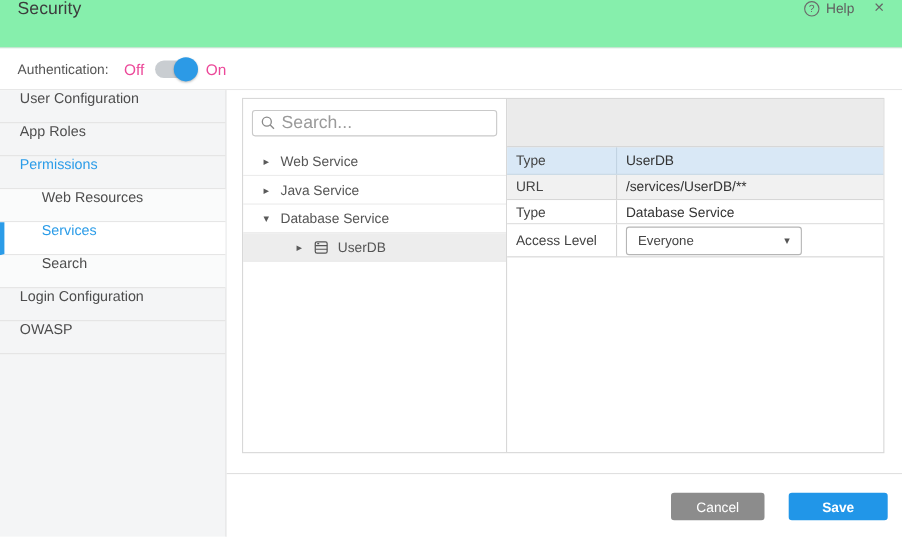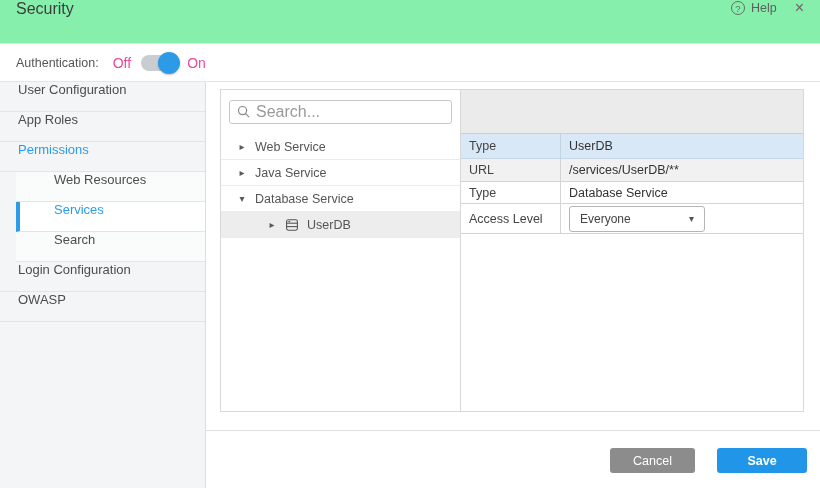--- a/index.html
+++ b/index.html
@@ -50,21 +50,21 @@
   
   .sidebar {
     width:206px; flex:0 0 206px; background:#f4f5f6;
     border-right:1px solid #ddd;
   }
   .side-item {
     height:30px; display:flex; align-items:flex-start;
     padding-left:18px; font-size:13px; color:#4d4d4d;
     border-bottom:1px solid #e4e4e4; cursor:pointer;
   }
-  .side-item.sub { padding-left:38px; background:#fafbfb;margin-left:16px; }
+  .side-item.sub { padding-left:38px; background:#fafbfb; }
   .side-item.hl { color:#2b9ce8; }
   .side-item.active {
     background:#ffffff; color:#2b9ce8;
     border-left:4px solid #2b9ce8; padding-left:34px;
   }
 
   
   .main { flex:1; position:relative; background:#fff; min-width:0; display:flex; flex-direction:column; }
   .panel {
     margin:7px 16px 0 14px; height:323px;
@@ -98,21 +98,21 @@
     width:100px; flex:0 0 100px; padding-left:8px; display:flex; align-items:center;
     font-size:12.5px; color:#444; border-right:1px solid #d4d4d4;
   }
   .d-value { flex:1; padding-left:8px; display:flex; align-items:center; font-size:12.5px; color:#333; }
   .d-row.r-name { height:25px; background:#d9e8f6; border-bottom:1px solid #c6d6e4; }
   .d-row.r-name .d-label { border-right-color:#c2d3e2; }
   .d-row.r-url { height:23px; background:#f1f1f1; }
   .d-row.r-type { height:22px; background:#fff; }
   .d-row.r-access { height:30px; background:#fff; }
   .select-box {
-    width:136px; height:26px; border:1px solid #b5b5b5; border-radius:3px;
+    width:160px; height:26px; border:1px solid #b5b5b5; border-radius:3px;
     display:flex; align-items:center; padding:0 10px; font-size:12px; color:#444;
     background:#fff; cursor:pointer; margin:2px 0;
   }
   .select-caret { margin-left:auto; font-size:10px; color:#555; }
 
   
   .footer-sep { border-top:1px solid #e0e0e0; margin:18px 0 0 0; }
   .footer { display:flex; justify-content:flex-end; gap:22px; padding:17px 13px 0 0; }
   .btn {
     height:25px; border:none; border-radius:3px; color:#fff; font-size:12.5px;

